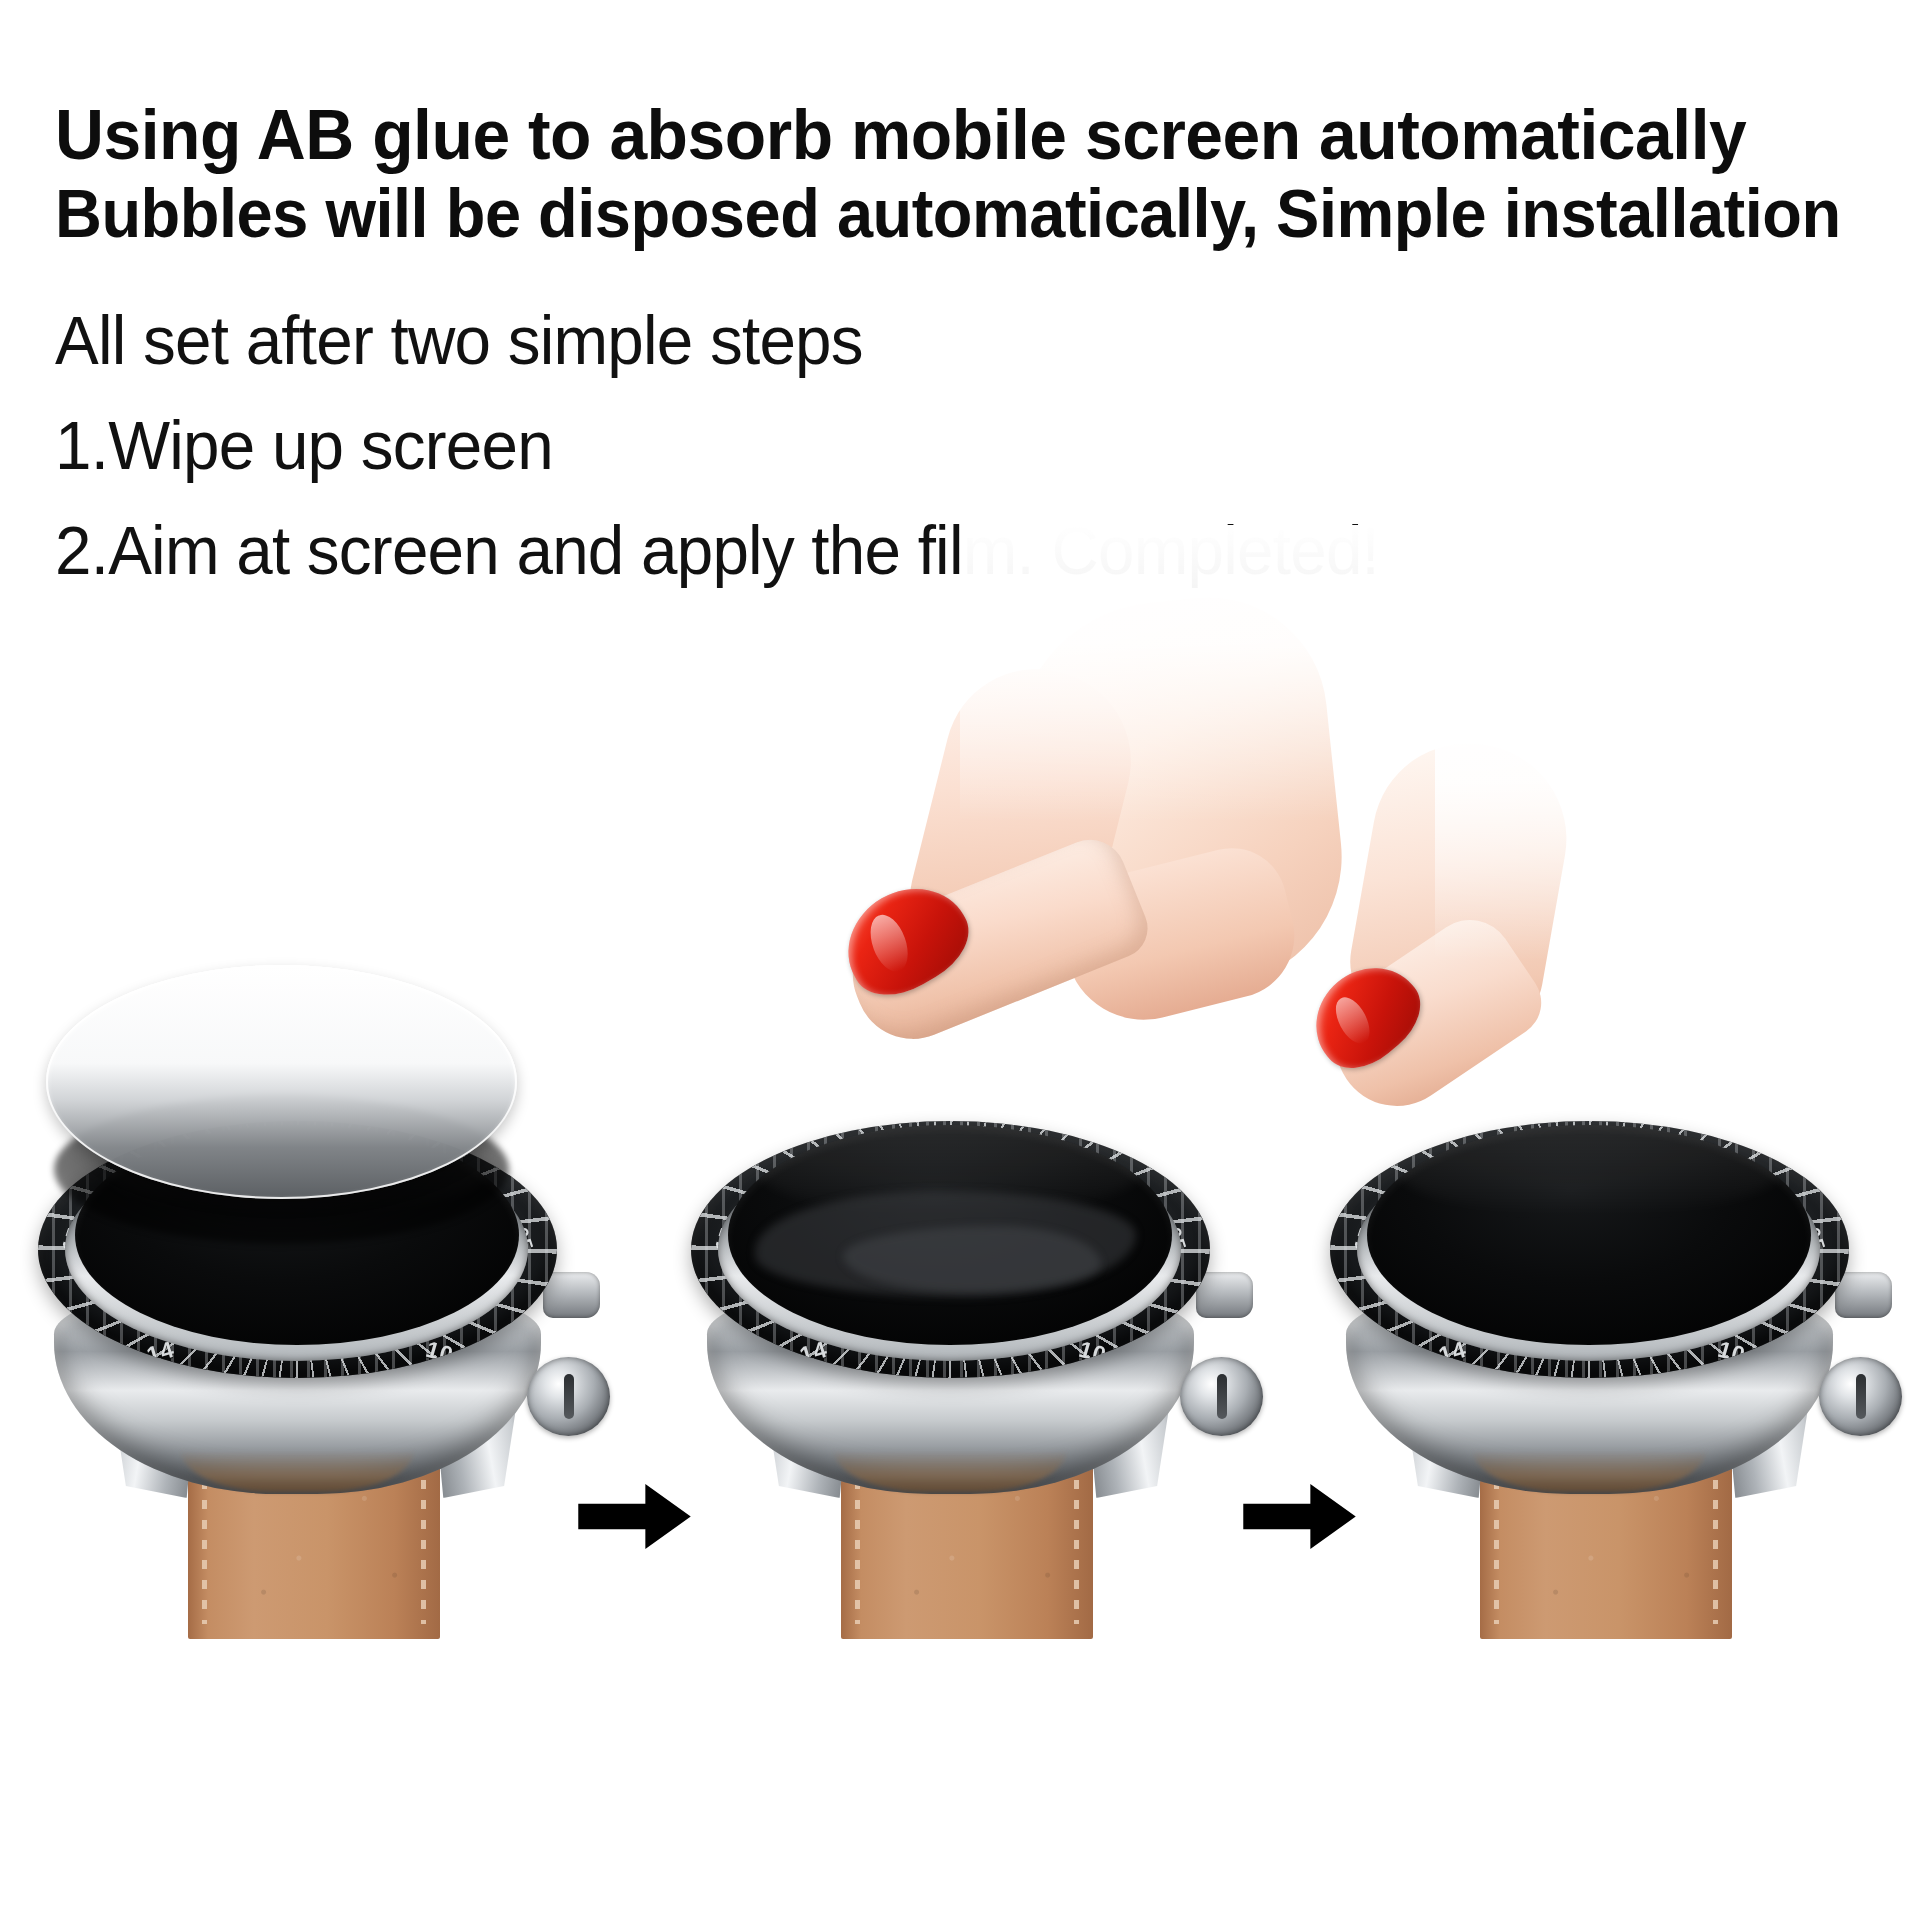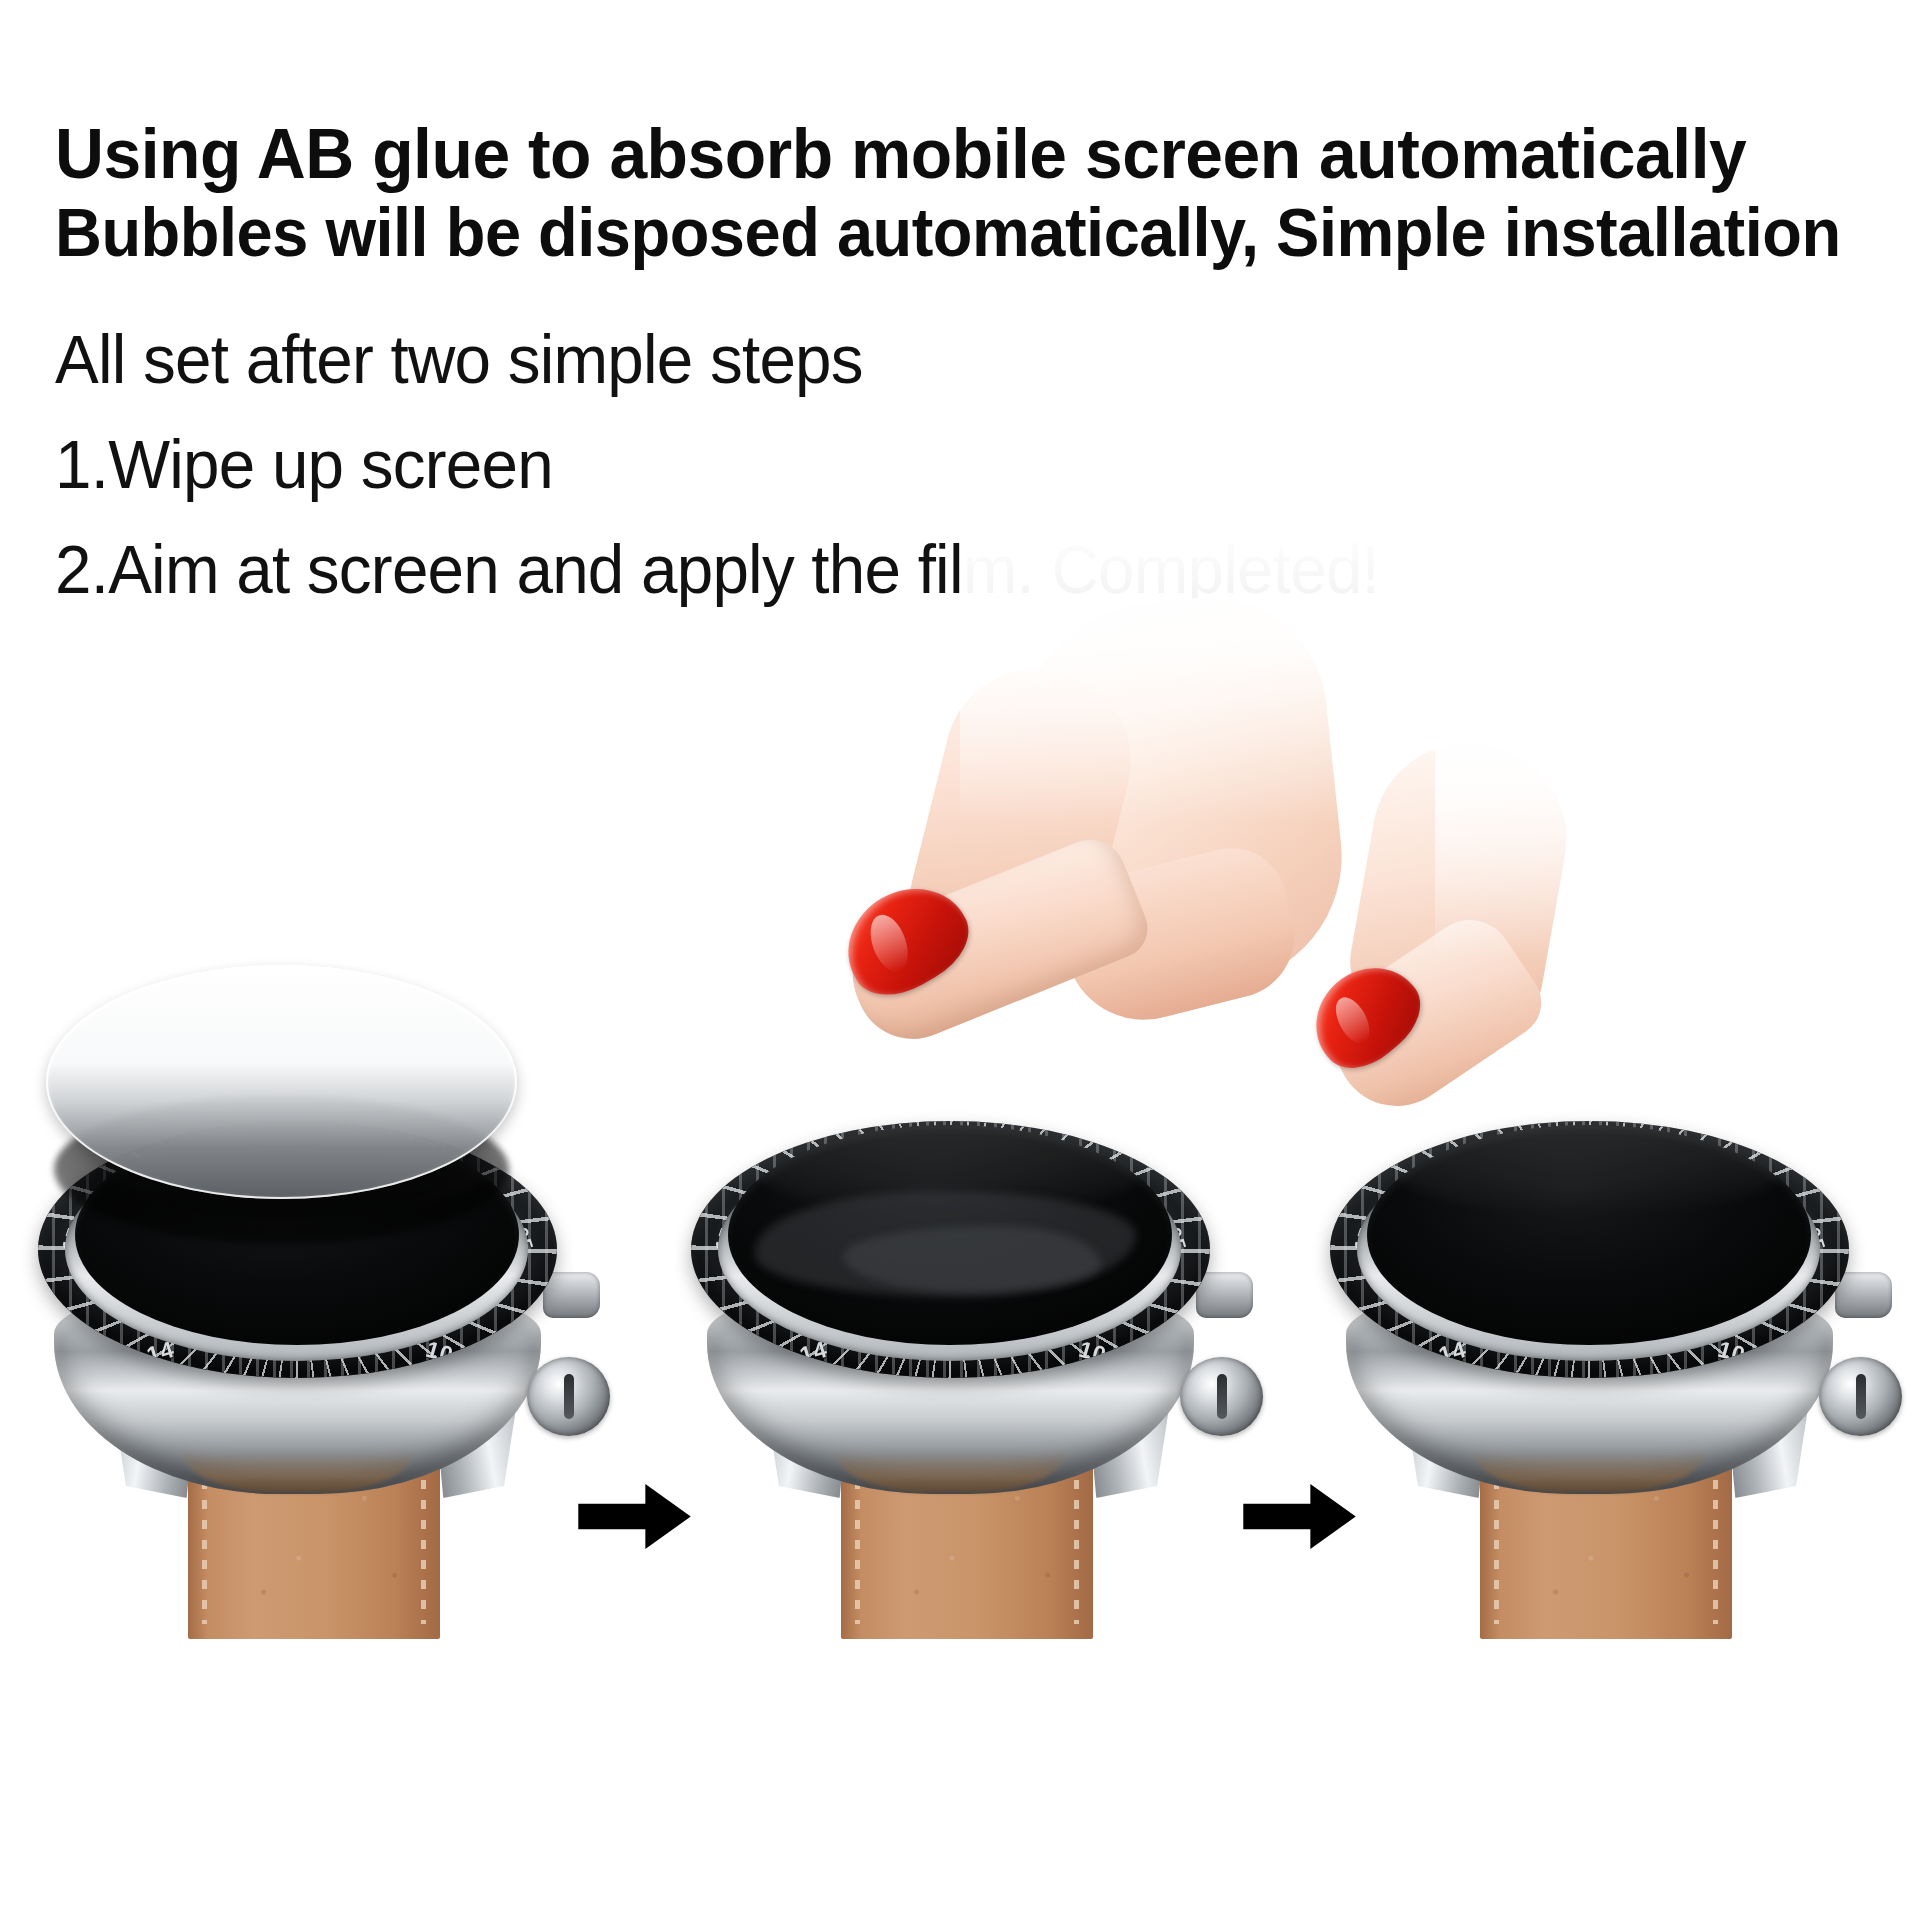--- a/index.html
+++ b/index.html
@@ -6,21 +6,21 @@
   body{
     width:1927px;height:1927px;
     background:#ffffff;
     font-family:"Liberation Sans", sans-serif;
     overflow:hidden;
     position:relative;
   }
   #page{position:absolute;inset:0;background:#fff;}
 
   
-  .text-block{position:absolute;left:55px;top:95px;width:1832px;margin-top:19px;}
+  .text-block{position:absolute;left:55px;top:95px;width:1832px;}
   .headline{
     font-weight:700;
     font-size:71px;
     line-height:1.12;
     color:#0d0d0d;
     letter-spacing:-0.5px;
     transform:scaleX(0.955);
     transform-origin:left center;
     white-space:nowrap;
   }

